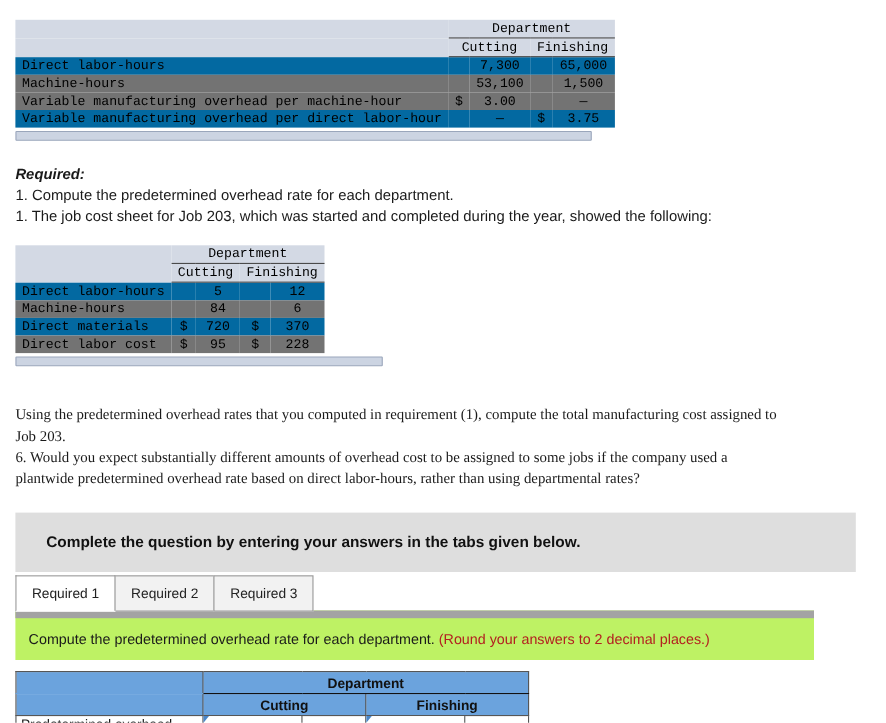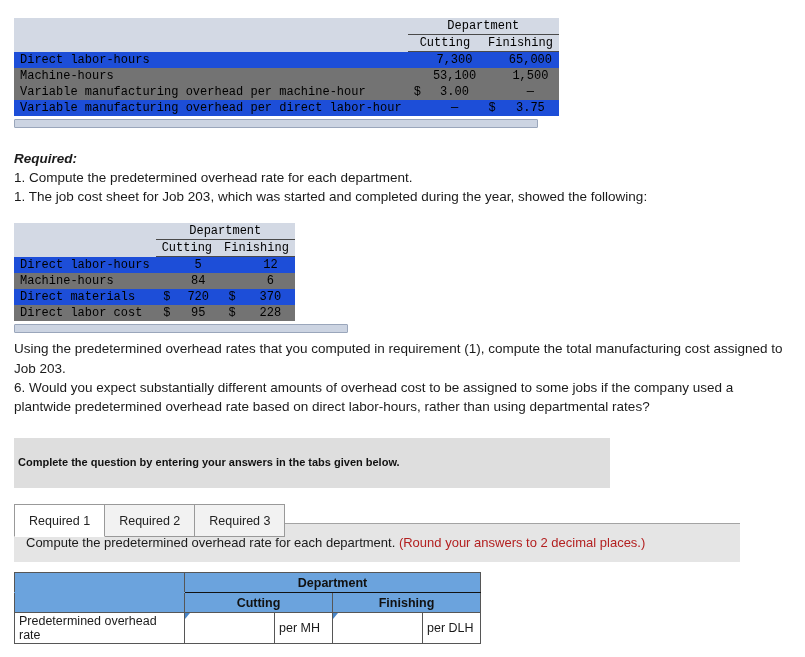--- a/index.html
+++ b/index.html
@@ -38,21 +38,21 @@
     text-align: center;
     border-bottom: 1px solid #4a4a4a;
   }
   .hdr-blank { background: #d3d9e4; }
   .hdr-sub {
     background: #d3d9e4;
     text-align: center;
     border-bottom: 1px solid #4a4a4a;
   }
   tr.alt td { background: #737373; }
-  tr.plain td { background: #1d4ed8; }
+  tr.plain td { background: #0369a1; }
   td.lbl { text-align: left; padding-left: 10px; padding-right: 24px; }
   td.num { text-align: center; }
   .scrollbar {
     height: 9px;
     background: #ccd4e2;
     border: 1px solid #9aa6bb;
     border-radius: 1px;
     margin-top: 3px;
   }
 
@@ -61,58 +61,58 @@
     margin: 0 14px;
     line-height: 1.42;
     font-size: 13.5px;
   }
   .prose b { font-weight: bold; font-style: italic; }
   .prose-line { display: block; }
 
   
   .grey-banner {
     margin: 0 0 0 14px;
-    width: 596px;
+    width: 764px;
     background: #dedede;
-    padding: 18px 16px 20px 4px;
+    padding: 18px 16px 20px 28px;
     font-weight: bold;
-    font-size: 11px;
+    font-size: 14px;
     color: #111;
   }
 
   
   .tabs {
     margin-left: 14px;
     display: flex;
     align-items: flex-end;
     position: relative;
     height: 35px;
   }
   .tab {
     border: 1px solid #999;
     padding: 9px 14px 8px 14px;
     font-size: 12.5px;
     background: #f2f2f2;
     color: #222;
     position: relative;
-    top: 14px;
+    top: 1px;
     margin-right: -1px;
   }
   .tab.active {
     background: #ffffff;
     border-bottom: 1px solid #ffffff;
     z-index: 3;
   }
 
   
   .blue-strip {
     margin-left: 14px;
     width: 726px;
-    background: #e5e5e5;
-    border-top: 1px solid #a3a3a3;
+    background: #bef264;
+    border-top: 7px solid #a3a3a3;
     padding: 11px 12px 12px 12px;
     font-size: 13px;
     color: #1a1a1a;
   }
   .round-note { color: #b32020; }
 
   
   .ans-wrap { margin-left: 14px; margin-top: 10px; }
   table.ans {
     border-collapse: collapse;
@@ -248,21 +248,21 @@
       <td class="num">$</td>
       <td class="num">95</td>
       <td class="num">$</td>
       <td class="num">228</td>
     </tr>
   </tbody>
     </table>
   <div class="scrollbar" style="width:334px;"></div>
 </div>
 
-<div class="prose" style="margin-top:6px;">
+<div class="prose" style="margin-top:34px;font-family:Liberation Serif, serif;">
   <span class="prose-line">Using the predetermined overhead rates that you computed in requirement (1), compute the total manufacturing cost assigned to</span>
   <span class="prose-line">Job 203.</span>
   <span class="prose-line">6. Would you expect substantially different amounts of overhead cost to be assigned to some jobs if the company used a</span>
   <span class="prose-line">plantwide predetermined overhead rate based on direct labor-hours, rather than using departmental rates?</span>
 </div>
 
 <div class="grey-banner" style="margin-top:22px;">Complete the question by entering your answers in the tabs given below.</div>
 
 <div class="tabs">
   <div class="tab active">Required 1</div>

